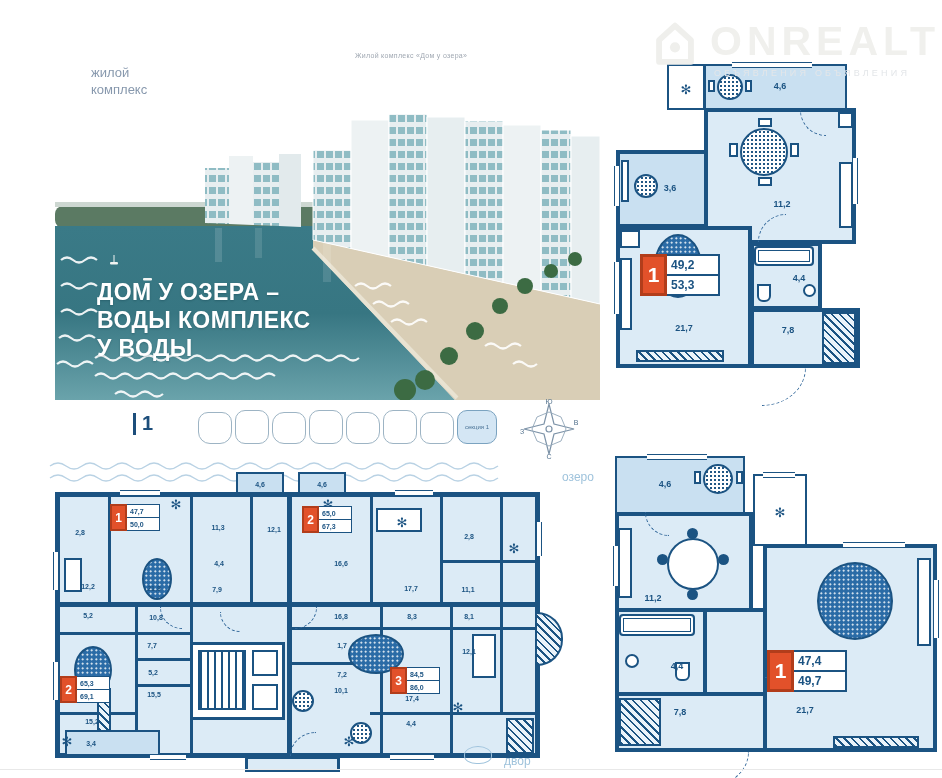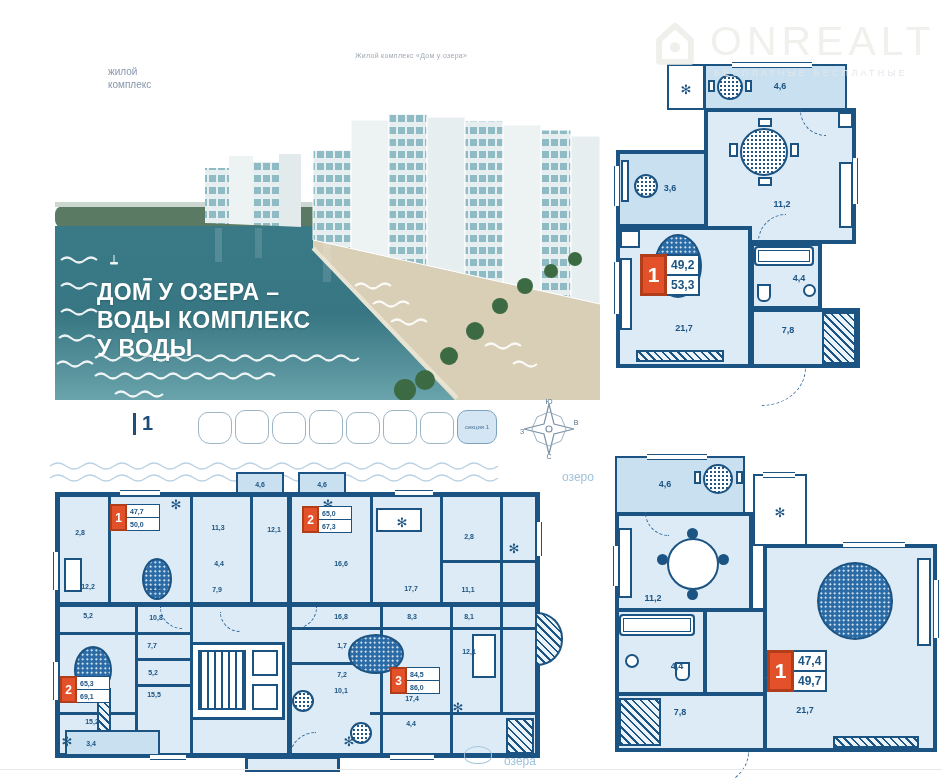--- a/index.html
+++ b/index.html
@@ -12,21 +12,21 @@
 #canvas{position:relative;width:942px;height:778px;background:#fff;}
 .abs{position:absolute}
 .blk{position:absolute;border:4px solid var(--navy);background:var(--fill)}
 .blk.light{background:var(--lfill)}
 .blk.thin{border-width:2.5px}
 .wallbar{position:absolute;background:var(--navy)}
 .rlabel{position:absolute;transform:translate(-50%,-50%);font-size:9px;font-weight:bold;color:var(--navy);white-space:nowrap}
 .rl{position:absolute;transform:translate(-50%,-50%);font-size:7px;color:var(--navy);white-space:nowrap;font-weight:bold}
 .tag{position:absolute;display:flex;height:42px;z-index:5}
 .tag .num{width:27px;background:var(--red);border:3px solid var(--redd);color:#fff;font-weight:bold;font-size:21px;display:flex;align-items:center;justify-content:center}
-.tag .vals{display:flex;flex-direction:column;width:33px;border:2px solid var(--navy);border-left:none;background:#fff}
+.tag .vals{display:flex;flex-direction:column;width:53px;border:2px solid var(--navy);border-left:none;background:#fff}
 .tag .vals div{flex:1;display:flex;align-items:center;padding-left:4px;font-weight:bold;font-size:12px;color:var(--navy)}
 .tag .vals div:first-child{border-bottom:2px solid var(--navy)}
 .tag.sm{height:27px}
 .tag.sm .num{width:17px;font-size:12px;border-width:2px}
 .tag.sm .vals{width:33px;border-width:1.5px}
 .tag.sm .vals div{font-size:7px;padding-left:3px}
 .tag.sm .vals div:first-child{border-bottom-width:1.5px}
 .rug{position:absolute;border:2px solid var(--navy);border-radius:50%;background-color:#2a6ba6;background-image:radial-gradient(#fff 0.8px,transparent 1.1px);background-size:4.5px 4.5px}
 .tdot{position:absolute;border:2px solid var(--navy);border-radius:50%;background-color:#fff;background-image:radial-gradient(var(--navy) 0.7px,transparent 1px);background-size:4px 4px}
 .furn{position:absolute;border:2px solid var(--navy);background:#fff}
@@ -113,42 +113,42 @@
         <path d="m336,232 q6,-5 12,0 t12,0 t12,0"></path>
         <path d="m40,268 q6,-5 12,0 t12,0 t12,0 t12,0 t12,0 t12,0 t12,0 t12,0 t12,0 t12,0 t12,0 t12,0 t12,0 t12,0 t12,0 t12,0 t12,0 t12,0 t12,0 t12,0 t12,0 t12,0"></path>
         <path d="m40,286 q6,-5 12,0 t12,0 t12,0 t12,0 t12,0 t12,0 t12,0 t12,0 t12,0 t12,0 t12,0 t12,0 t12,0 t12,0 t12,0"></path>
         <path d="m60,304 q6,-5 12,0 t12,0 t12,0 t12,0"></path>
         <path d="m430,256 q6,-5 12,0 t12,0 t12,0"></path>
         <path d="m458,274 q6,-5 12,0 t12,0"></path>
       </g>
     </svg>
 
     <div class="abs" style="left:36px;top:52px;line-height:1">
-      <div style="margin-left:17px;margin-top:3px;color:#8798ad;font-size:10px;line-height:1.3">
+      <div style="margin-left:0;margin-top:3px;color:#8798ad;font-size:13px;line-height:1.3">
         <div>жилой</div>
         <div>комплекс</div>
       </div>
     </div>
 
     <div class="abs" style="left:300px;top:42px;font-size:7px;color:#a0a8b2;letter-spacing:.3px">Жилой комплекс «Дом у озера»</div>
 
     <div class="abs" style="left:42px;top:268px;color:#fff;font-weight:bold;font-size:23px;line-height:28px;letter-spacing:.4px;text-shadow:0 1px 2px rgba(0,40,50,.25)">
       <div>ДОМ У ОЗЕРА –</div>
       <div>ВОДЫ КОМПЛЕКС</div>
       <div>У ВОДЫ</div>
     </div>
   </div>
 
   <div class="abs" style="left:638px;top:10px;width:302px;height:72px;z-index:9">
     <svg class="abs" style="left:8px;top:4px" width="58" height="58" viewBox="0 0 80 80">
       <path d="M18,66 L18,36 L40,16 L62,36 L62,66 Z" fill="none" stroke="#efefec" stroke-width="8" stroke-linejoin="round"></path>
       <circle cx="40" cy="46" r="7" fill="#efefec"></circle>
     </svg>
-    <div class="abs" style="left:72px;top:8px;font-size:41px;font-weight:normal;letter-spacing:5px;color:#f0f0ed">ONREALT</div>
-    <div class="abs" style="left:76px;top:58px;font-size:9px;letter-spacing:3.2px;color:#e3e6e9;white-space:nowrap">БЕСПЛАТНЫЕ БЕСПЛАТНЫЕ</div>
+    <div class="abs" style="left:72px;top:8px;font-size:41px;font-weight:bold;letter-spacing:5px;color:#f0f0ed">ONREALT</div>
+    <div class="abs" style="left:76px;top:58px;font-size:9px;letter-spacing:3.2px;color:#e3e6e9;white-space:nowrap">ОБЪЯВЛЕНИЯ ОБЪЯВЛЕНИЯ</div>
   </div>
 
   <div class="abs" style="left:612px;top:62px;width:330px;height:345px">
     <div class="blk thin" style="left:55px;top:2px;width:38px;height:46px;background:#fff"></div>
     <span class="fan" style="left:74px;top:27px">✻</span>
     <div class="blk thin light" style="left:92px;top:2px;width:143px;height:46px"></div>
     <div class="blk" style="left:92px;top:46px;width:152px;height:136px"></div>
     <div class="blk light" style="left:4px;top:88px;width:92px;height:78px"></div>
     <div class="blk" style="left:4px;top:164px;width:136px;height:142px"></div>
     <div class="blk" style="left:138px;top:180px;width:72px;height:68px"></div>
@@ -357,21 +357,21 @@
     <span class="rl" style="left:372px;top:154px">8,3</span>
     <span class="rl" style="left:429px;top:154px">8,1</span>
     <span class="rl" style="left:302px;top:183px">1,7</span>
     <span class="rl" style="left:302px;top:212px">7,2</span>
     <span class="rl" style="left:301px;top:228px">10,1</span>
     <span class="rl" style="left:372px;top:236px">17,4</span>
     <span class="rl" style="left:429px;top:189px">12,1</span>
     <span class="rl" style="left:371px;top:261px">4,4</span>
 
     <div style="position:absolute;left:424px;top:284px;width:28px;height:18px;border:1.3px solid var(--lblue);border-radius:50% 50% 45% 45%"></div>
-    <span class="sitelbl" style="left:464px;top:292px">озера</span>
+    <span class="sitelbl" style="left:464px;top:292px">двор</span>
   </div>
 
   <div class="abs" style="left:605px;top:450px;width:337px;height:322px">
     <div class="blk thin light" style="left:10px;top:6px;width:130px;height:58px"></div>
     <div class="blk" style="left:10px;top:62px;width:138px;height:100px"></div>
     <div class="blk thin" style="left:148px;top:24px;width:54px;height:72px;background:#fff"></div>
     <div class="blk" style="left:158px;top:94px;width:174px;height:208px"></div>
     <div class="blk" style="left:10px;top:158px;width:92px;height:88px"></div>
     <div class="blk" style="left:98px;top:158px;width:64px;height:88px"></div>
     <div class="blk" style="left:10px;top:242px;width:152px;height:60px"></div>

